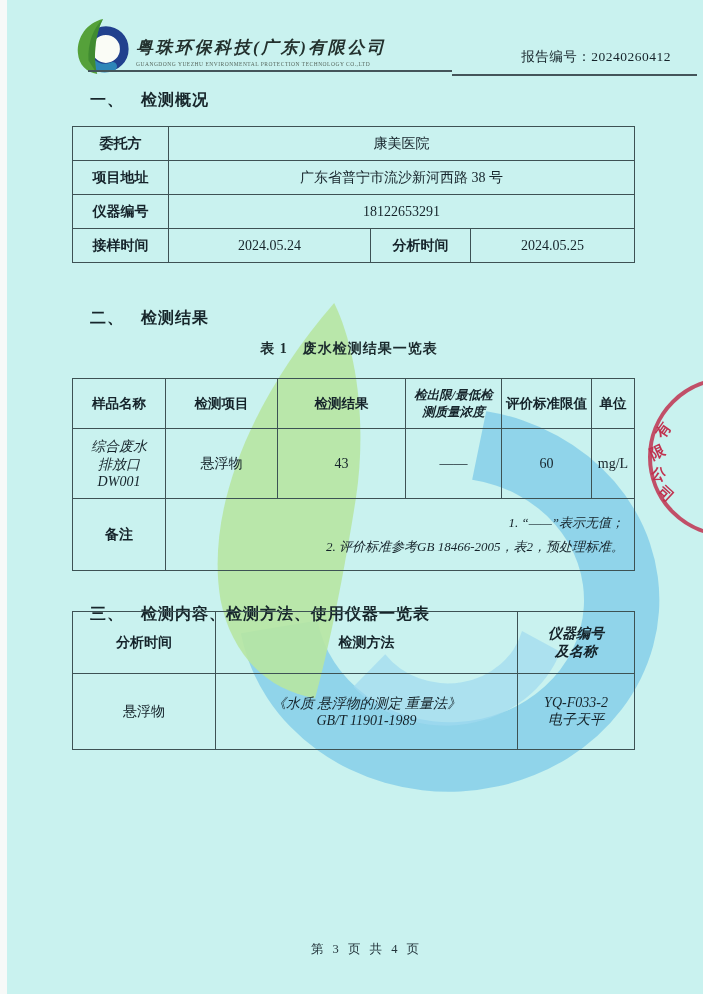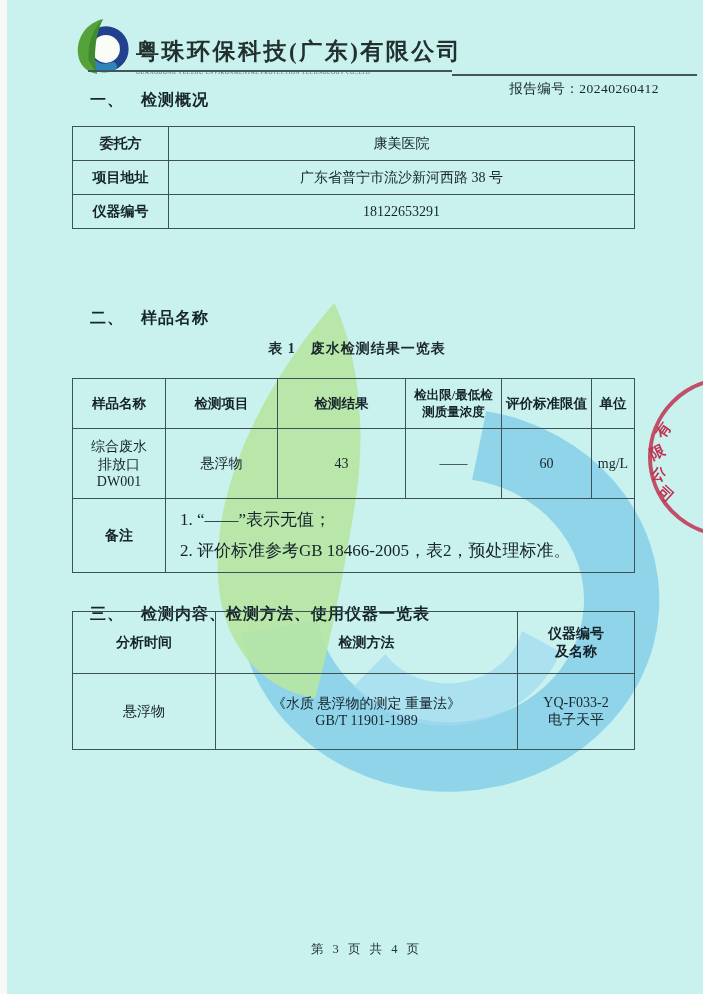--- a/index.html
+++ b/index.html
@@ -3,45 +3,45 @@
 <meta charset="utf-8">
 <style>
   html,body{margin:0;padding:0;}
   body{
     width:703px;height:994px;position:relative;overflow:hidden;
     background:#c9f2ef;color:#1b2a2d;
     font-family:"Liberation Serif", serif;
   }
   .abs{position:absolute;}
   
-  .company-name{font-size:23px;font-weight:bold;letter-spacing:2.5px;color:#23312e;}
+  .company-name{font-size:17px;font-weight:bold;letter-spacing:2.5px;color:#23312e;font-style:italic;}
   .company-en{font-size:5.5px;letter-spacing:0.5px;color:#57695f;margin-top:2px;white-space:nowrap;}
   .report-no{font-size:13.5px;letter-spacing:0.5px;color:#15232a;}
   .rule{height:0;border-top:2px solid #44555a;}
   
   .sec-title{font-size:16px;font-weight:bold;letter-spacing:1px;color:#17262b;}
   .tbl-caption{font-size:14px;font-weight:bold;letter-spacing:1px;text-align:center;width:562px;}
   
   table{border-collapse:collapse;table-layout:fixed;width:562px;}
   td,th{
     border:1px solid #3d5254;text-align:center;vertical-align:middle;
     padding:1px 4px;font-size:14px;background:transparent;color:#15232a;
   }
   th{font-weight:bold;}
   .t1 td,.t1 th{height:31px;}
   .t2 .hdr th{height:47px;font-size:13.5px;}
   .t2 .hdr th.small{font-size:12.5px;}
   .t2 .data td{height:67px;}
   .t2 .rem th{height:69px;}
   .remarks{
-    text-align:left;font-size:17px;line-height:1.8;padding:6px 10px 6px 14px;
+    text-align:right;font-size:13px;line-height:1.8;padding:6px 10px 6px 14px;
   }
   .t3 .hdr th{height:59px;}
   .t3 .data td{height:73px;}
-  .ml{white-space:pre-line;}
+  .ml{white-space:pre-line;font-style:italic;}
   
   .footer{width:703px;text-align:center;font-size:12.5px;letter-spacing:3px;color:#22333a;}
   
   .stamp-ring{
     width:152px;height:152px;border-radius:50%;
     border:4px solid rgba(192,51,80,0.85);
   }
   .stamp-char{
     position:absolute;font-size:15px;font-weight:bold;color:#c03350;
     font-family:"Liberation Serif", serif;
@@ -65,21 +65,21 @@
   <path d="M15,42 A19,19 0 0 0 40,50" fill="none" stroke="#2d86b8" stroke-width="9" stroke-linecap="round"></path>
   <path d="M30,1 C13,5 3,20 4,36 C5,49 13,56 24,58 C20,44 21,18 30,1 Z" fill="#55a13a"></path>
   <path d="M30,1 C20,10 14,26 15,44 L24,58 C20,44 21,18 30,1 Z" fill="#2f7a2a" fill-opacity="0.55"></path>
 </svg>
 
 <div class="abs" style="left:136px;top:36px;z-index:2;">
   <div class="company-name">粤珠环保科技(广东)有限公司</div>
   <div class="company-en">GUANGDONG YUEZHU ENVIRONMENTAL PROTECTION TECHNOLOGY CO.,LTD</div>
 </div>
 
-<div class="abs report-no" style="right:44px;top:48px;z-index:2;margin-top:32px;">报告编号：20240260412</div>
+<div class="abs report-no" style="right:32px;top:48px;z-index:2;">报告编号：20240260412</div>
 
 <div class="abs rule" style="left:88px;top:70px;width:364px;z-index:2;"></div>
 <div class="abs rule" style="left:452px;top:74px;width:245px;z-index:2;"></div>
 
 <div class="abs sec-title" style="left:90px;top:90px;z-index:2;">一、　检测概况</div>
 
 <table class="abs t1" style="left:72px;top:126px;z-index:2;">
   <colgroup>
       <col style="width:96px">
       <col style="width:202px">
@@ -92,25 +92,31 @@
     <td colspan="3">康美医院</td>
   </tr>
   <tr>
     <th>项目地址</th>
     <td colspan="3">广东省普宁市流沙新河西路 38 号</td>
   </tr>
   <tr>
     <th>仪器编号</th>
     <td colspan="3">18122653291</td>
   </tr>
+  <tr>
+    <th>接样时间</th>
+    <td>2024.05.24</td>
+    <th>分析时间</th>
+    <td>2024.05.25</td>
+  </tr>
 </tbody>
   </table>
 
-<div class="abs sec-title" style="left:90px;top:308px;z-index:2;">二、　样品名称</div>
-<div class="abs tbl-caption" style="left:76px;top:340px;z-index:2;">表 1　废水检测结果一览表</div>
+<div class="abs sec-title" style="left:90px;top:308px;z-index:2;">二、　检测结果</div>
+<div class="abs tbl-caption" style="left:68px;top:340px;z-index:2;">表 1　废水检测结果一览表</div>
 
 <table class="abs t2" style="left:72px;top:378px;z-index:2;">
   <colgroup>
       <col style="width:93px">
       <col style="width:112px">
       <col style="width:128px">
       <col style="width:96px">
       <col style="width:90px">
       <col style="width:43px">
     </colgroup>

